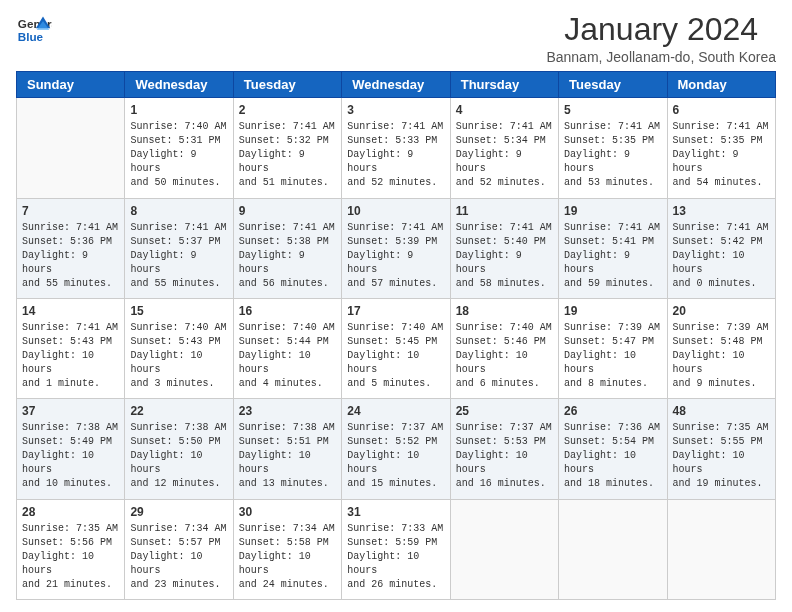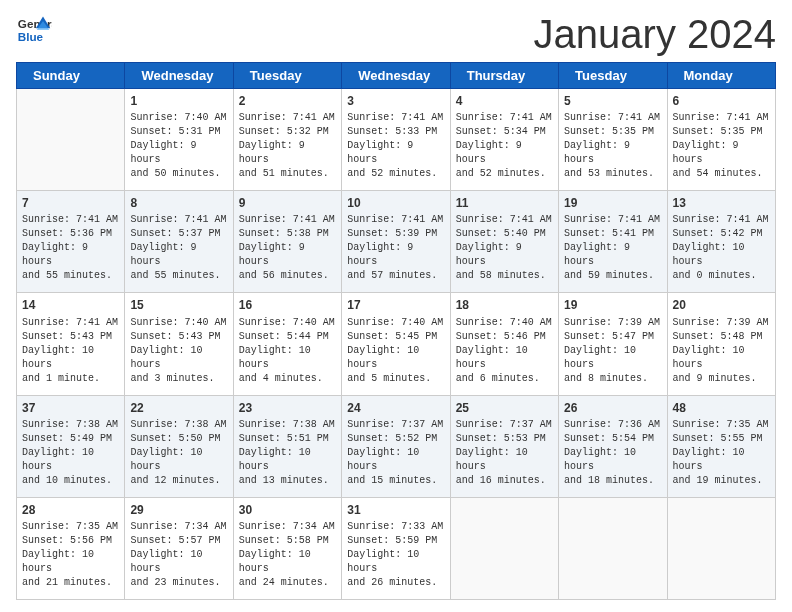--- a/index.html
+++ b/index.html
@@ -29,42 +29,42 @@
       gap: 4px;
     }
     .logo-icon {
       width: 36px;
       height: 36px;
     }
     .title-area {
       text-align: right;
     }
     .month-title {
-      font-size: 40px;
+      font-size: 32px;
       font-weight: 300;
       color: #333;
       line-height: 1.1;
       text-align: center;
     }
     .subtitle {
       font-size: 14px;
       color: #555;
       margin-top: 2px;
     }
     .calendar {
       width: 100%;
       border-collapse: collapse;
       flex: 1;
     }
     .calendar th {
       background: #1565c0;
       color: #fff;
       font-size: 13px;
       font-weight: 600;
-      padding: 5px 16px;
+      padding: 5px 10px;
       text-align: left;
       border: 1px solid #0d47a1;
     }
     .calendar td {
       border: 1px solid #ccc;
       vertical-align: top;
       padding: 4px 5px;
       width: calc(100% / 7);
       font-size: 10.5px;
       color: #333;
@@ -98,20 +98,21 @@
     <div class="logo">
       <svg class="logo-icon" viewBox="0 0 40 40">
         <text x="2" y="18" font-size="13" font-weight="bold" fill="#333">General</text>
         <text x="2" y="32" font-size="13" font-weight="bold" fill="#1565c0">Blue</text>
         <polygon points="30,5 38,18 22,18" fill="#1565c0"></polygon>
         <polygon points="30,10 37,20 23,20" fill="#42a5f5" opacity="0.6"></polygon>
       </svg>
     </div>
     <div class="title-area">
       <div class="month-title">January 2024</div>
+      <div class="subtitle">Bannam, Jeollanam-do, South Korea</div>
     </div>
   </div>
 
   <table class="calendar">
     <thead>
       <tr>
       <th>Sunday</th>
           <th>Wednesday</th>
           <th>Tuesday</th>
           <th>Wednesday</th>

